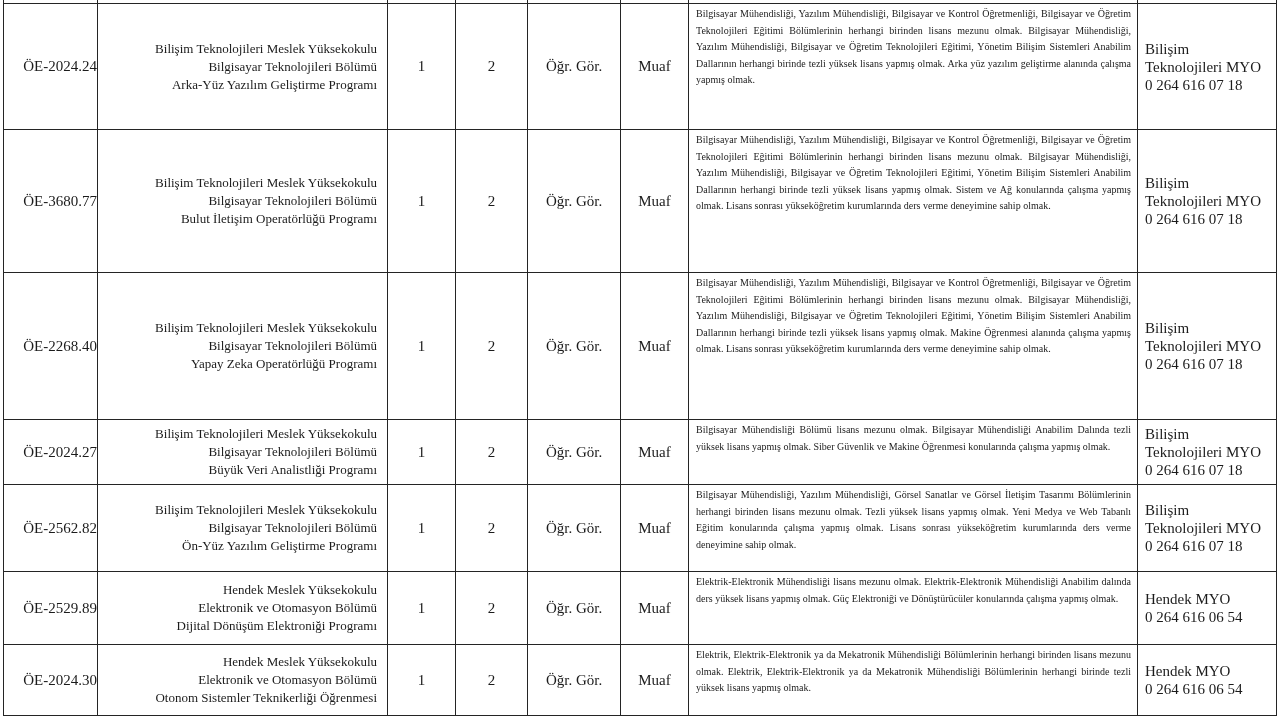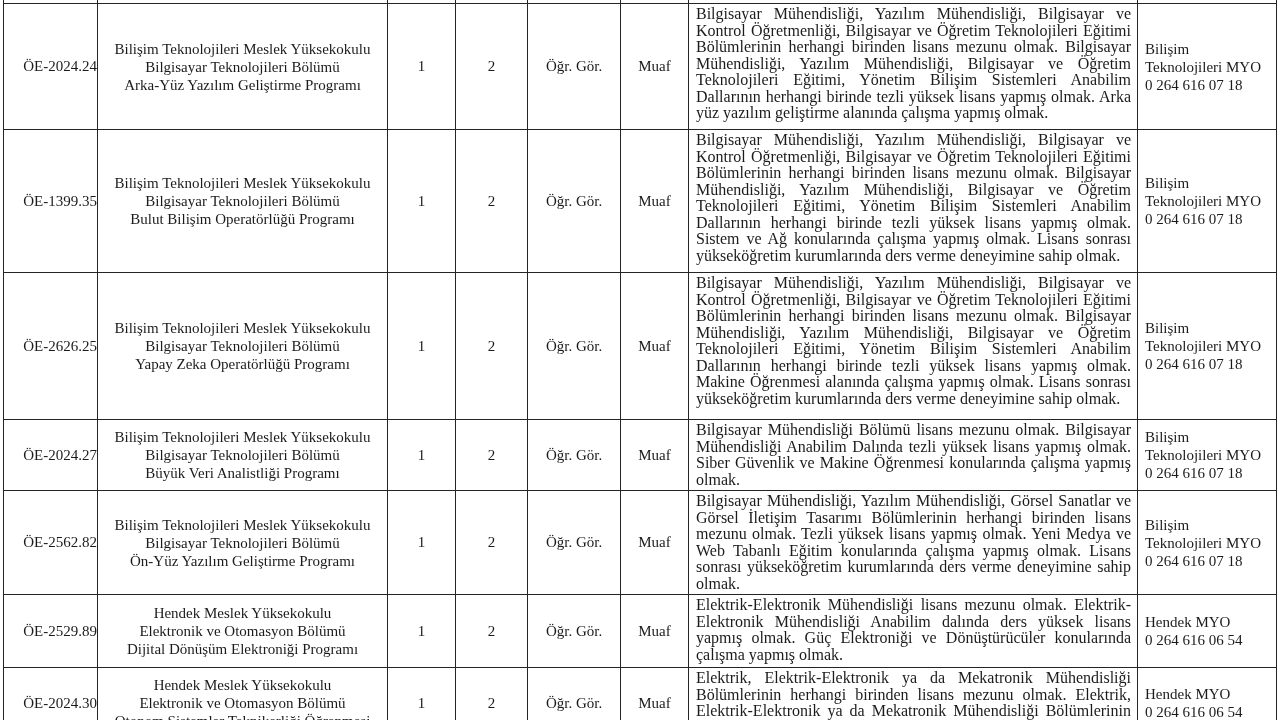--- a/index.html
+++ b/index.html
@@ -32,32 +32,32 @@
   tr.r4 { height: 65px; }
   tr.r5 { height: 87px; }
   tr.r6 { height: 73px; }
   tr.r7 { height: 71px; }
   td.c-code {
     text-align: right;
     font-size: 15px;
   }
   td.c-unit {
     padding: 2px 10px 2px 10px;
-    font-size: 15px;
+    font-size: 13px;
     line-height: 18px;
-    text-align: center;
+    text-align: right;
   }
   td.c-num, td.c-exam, td.c-pos {
     text-align: center;
     font-size: 15px;
   }
   td.c-req {
     vertical-align: top;
     padding: 2px 6px 2px 7px;
-    font-size: 16px;
+    font-size: 10px;
     line-height: 16.5px;
     text-align: justify;
   }
   td.c-contact {
     padding: 2px 3px 2px 7px;
     font-size: 15px;
     line-height: 18px;
     text-align: left;
   }
 </style>
@@ -100,40 +100,40 @@
       <td class="c-exam">Muaf</td>
       <td class="c-req">Bilgisayar Mühendisliği, Yazılım Mühendisliği, Bilgisayar ve Kontrol Öğretmenliği, Bilgisayar ve Öğretim Teknolojileri Eğitimi Bölümlerinin herhangi birinden lisans mezunu olmak. Bilgisayar Mühendisliği, Yazılım Mühendisliği, Bilgisayar ve Öğretim Teknolojileri Eğitimi, Yönetim Bilişim Sistemleri Anabilim Dallarının herhangi birinde tezli yüksek lisans yapmış olmak. Arka yüz yazılım geliştirme alanında çalışma yapmış olmak.</td>
       <td class="c-contact">
         <div>Bilişim</div>
         <div>Teknolojileri MYO</div>
         <div>0 264 616 07 18</div>
       </td>
     </tr>
 
     <tr class="r2">
-      <td class="c-code">ÖE-1399.35</td>
-      <td class="c-unit">
-        <div>Bilişim Teknolojileri Meslek Yüksekokulu</div>
-        <div>Bilgisayar Teknolojileri Bölümü</div>
-        <div>Bulut Bilişim Operatörlüğü Programı</div>
+      <td class="c-code">ÖE-3680.77</td>
+      <td class="c-unit">
+        <div>Bilişim Teknolojileri Meslek Yüksekokulu</div>
+        <div>Bilgisayar Teknolojileri Bölümü</div>
+        <div>Bulut İletişim Operatörlüğü Programı</div>
       </td>
       <td class="c-num">1</td>
       <td class="c-num">2</td>
       <td class="c-pos">Öğr. Gör.</td>
       <td class="c-exam">Muaf</td>
       <td class="c-req">Bilgisayar Mühendisliği, Yazılım Mühendisliği, Bilgisayar ve Kontrol Öğretmenliği, Bilgisayar ve Öğretim Teknolojileri Eğitimi Bölümlerinin herhangi birinden lisans mezunu olmak. Bilgisayar Mühendisliği, Yazılım Mühendisliği, Bilgisayar ve Öğretim Teknolojileri Eğitimi, Yönetim Bilişim Sistemleri Anabilim Dallarının herhangi birinde tezli yüksek lisans yapmış olmak. Sistem ve Ağ konularında çalışma yapmış olmak. Lisans sonrası yükseköğretim kurumlarında ders verme deneyimine sahip olmak.</td>
       <td class="c-contact">
         <div>Bilişim</div>
         <div>Teknolojileri MYO</div>
         <div>0 264 616 07 18</div>
       </td>
     </tr>
 
     <tr class="r3">
-      <td class="c-code">ÖE-2626.25</td>
+      <td class="c-code">ÖE-2268.40</td>
       <td class="c-unit">
         <div>Bilişim Teknolojileri Meslek Yüksekokulu</div>
         <div>Bilgisayar Teknolojileri Bölümü</div>
         <div>Yapay Zeka Operatörlüğü Programı</div>
       </td>
       <td class="c-num">1</td>
       <td class="c-num">2</td>
       <td class="c-pos">Öğr. Gör.</td>
       <td class="c-exam">Muaf</td>
       <td class="c-req">Bilgisayar Mühendisliği, Yazılım Mühendisliği, Bilgisayar ve Kontrol Öğretmenliği, Bilgisayar ve Öğretim Teknolojileri Eğitimi Bölümlerinin herhangi birinden lisans mezunu olmak. Bilgisayar Mühendisliği, Yazılım Mühendisliği, Bilgisayar ve Öğretim Teknolojileri Eğitimi, Yönetim Bilişim Sistemleri Anabilim Dallarının herhangi birinde tezli yüksek lisans yapmış olmak. Makine Öğrenmesi alanında çalışma yapmış olmak. Lisans sonrası yükseköğretim kurumlarında ders verme deneyimine sahip olmak.</td>

